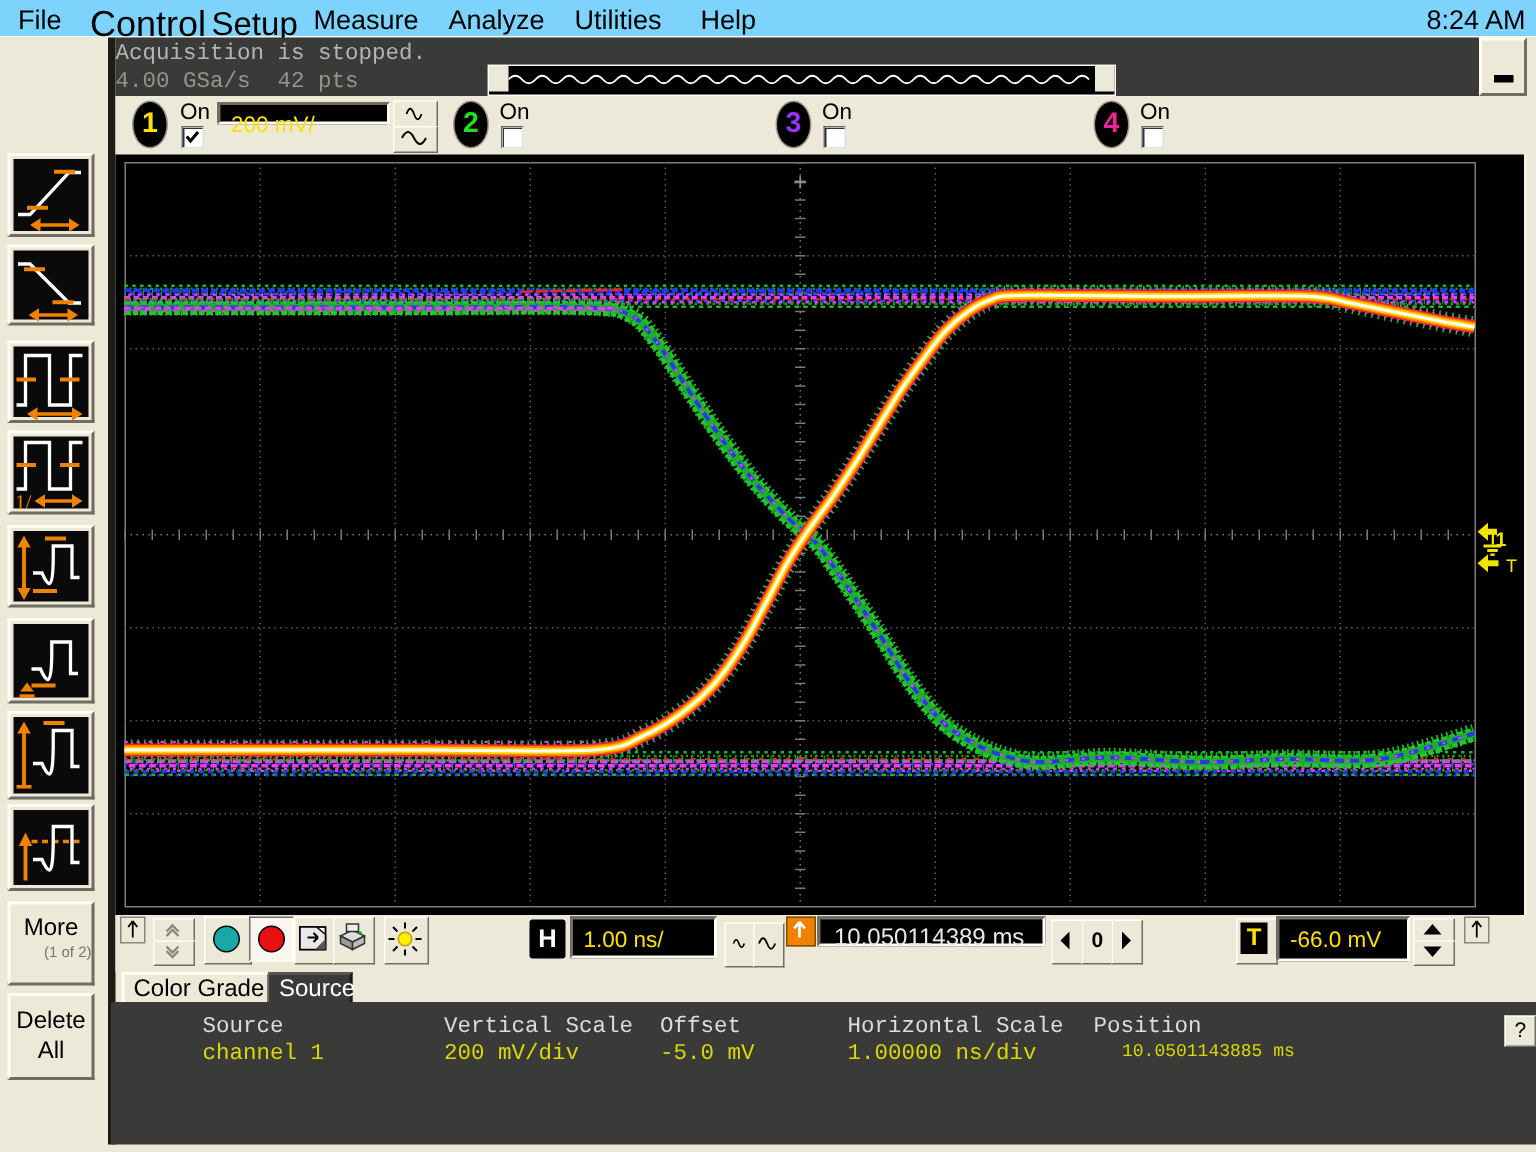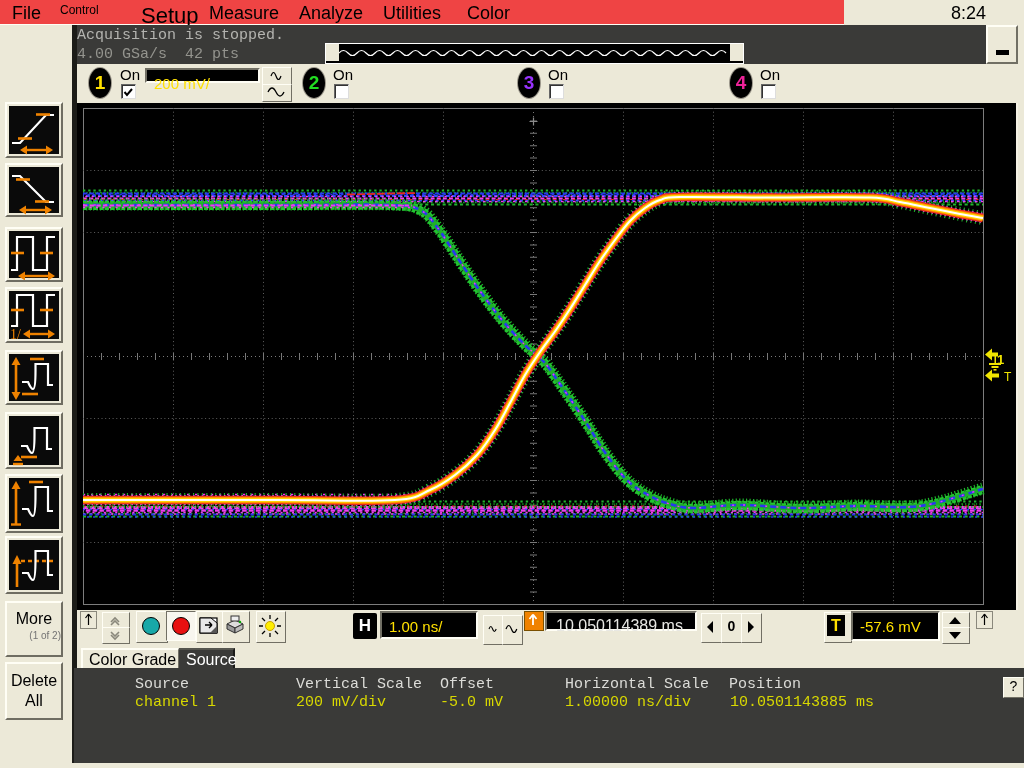--- a/index.html
+++ b/index.html
@@ -7,28 +7,28 @@
 .bev{background:#ece9d8;border-top:2px solid #fffef5;border-left:2px solid #fffef5;border-right:2px solid #716f64;border-bottom:2px solid #716f64}
 .bev2{background:#ece9d8;border-top:1px solid #fffef5;border-left:1px solid #fffef5;border-right:1px solid #716f64;border-bottom:1px solid #716f64}
 .ibtn{position:absolute;left:5px;width:58px;background:#ece9d8;border-top:2px solid #fffef5;border-left:2px solid #fffef5;border-right:2px solid #6f6d62;border-bottom:2px solid #6f6d62;box-sizing:border-box}
 .ibtn .face{position:absolute;left:2px;top:2px;right:2px;bottom:2px;background:#0a0a0a}
 .oval{position:absolute;width:22px;height:30px;background:#000;border-radius:50%;box-shadow:0 0 0 1px #9a968a;text-align:center;font-weight:bold;font-size:19px;line-height:30px}
 .onlbl{position:absolute;color:#000;font-size:15px}
 .cb{position:absolute;width:13px;height:13px;background:#fff;border-top:1px solid #666;border-left:1px solid #666;border-right:1px solid #ddd;border-bottom:1px solid #ddd;box-shadow:inset 1px 1px 0 #333}
 .blackbox{position:absolute;background:#000;border-top:2px solid #716f64;border-left:2px solid #716f64;border-right:2px solid #fffef5;border-bottom:2px solid #fffef5;box-sizing:border-box;color:#ffe000;font-size:15px}
 </style></head><body>
 
-<div class="abs" style="left:0;top:0;width:844px;height:24px;background:#ef4444;border-bottom:1px solid #fffef5">
+<div class="abs" style="left:0;top:0;width:1024px;height:24px;background:#7dd3fc;border-bottom:1px solid #fffef5">
  <div class="abs" style="top:3px;left:12px;font-size:18px">File</div>
- <div class="abs" style="top:3px;left:60px;font-size:12px">Control</div>
+ <div class="abs" style="top:3px;left:60px;font-size:24px">Control</div>
  <div class="abs" style="top:3px;left:141px;font-size:22px">Setup</div>
  <div class="abs" style="top:3px;left:209px;font-size:18px">Measure</div>
  <div class="abs" style="top:3px;left:299px;font-size:18px">Analyze</div>
  <div class="abs" style="top:3px;left:383px;font-size:18px">Utilities</div>
- <div class="abs" style="top:3px;left:467px;font-size:18px">Color</div>
+ <div class="abs" style="top:3px;left:467px;font-size:18px">Help</div>
  <div class="abs" style="top:3px;left:951px;font-size:18px">8:24 AM</div>
 </div>
 
 <div class="abs" style="left:72px;top:25px;width:5px;height:738px;background:#1c1c18"></div>
 
 <div class="abs" style="left:77px;top:25px;width:909px;height:39px;background:#3a3a38">
  <div class="abs mono" style="left:0px;top:2px;color:#b4b4b0;font-size:15px">Acquisition is stopped.</div>
  <div class="abs mono" style="left:0px;top:21px;color:#94948e;font-size:15px">4.00 GSa/s&nbsp;&nbsp;42 pts</div>
 
  <div class="abs" style="left:248px;top:18px;width:417px;height:19px;background:#000;border:1px solid #fff">
@@ -248,21 +248,21 @@
  <div class="abs bev2" style="left:644px;top:3px;width:19px;height:28px">
       <div style="position:absolute;left:0;right:0;top:4px;text-align:center;font-size:14px;font-weight:bold;color:#000">0</div>
     </div>
  <div class="abs bev2" style="left:664px;top:3px;width:19px;height:28px"><svg width="17" height="26" viewBox="0 0 17 26">
         <polygon points="6,7 12,13 6,19" fill="#000"></polygon>
       </svg></div>
  <div class="abs bev2" style="left:747px;top:2px;width:26px;height:29px">
       <div style="position:absolute;left:2px;top:2px;width:18px;height:21px;background:#000;color:#ffe000;font-weight:bold;font-size:16px;text-align:center;line-height:21px">T</div>
     </div>
  <div class="blackbox" style="left:774px;top:1px;width:89px;height:30px">
-      <span style="position:absolute;left:7px;top:5px;font-size:15px">-57.6 mV</span>
+      <span style="position:absolute;left:7px;top:5px;font-size:15px">-66.0 mV</span>
     </div>
  <div class="abs bev2" style="left:865px;top:2px;width:26px;height:15px"><svg width="24" height="13" viewBox="0 0 24 13">
         <polygon points="12,3 6,10 18,10" fill="#000"></polygon>
       </svg></div>
  <div class="abs bev2" style="left:865px;top:17px;width:26px;height:15px"><svg width="24" height="13" viewBox="0 0 24 13">
         <polygon points="12,10 6,3 18,3" fill="#000"></polygon>
       </svg></div>
  <div class="abs" style="left:899px;top:1px;width:15px;height:16px;border:1px solid #8a887c;background:#ece9d8">
    <svg width="15" height="16" viewBox="0 0 15 16">
         <path d="M7.5,2 V13 M7.5,2 L4.5,6 M7.5,2 L10.5,6" stroke="#000" stroke-width="1.2" fill="none"></path>
@@ -280,21 +280,21 @@
 <div class="abs" style="left:74px;top:668px;width:950px;height:95px;background:#3a3a38">
  <div class="abs mono" style="left:61px;top:8px;color:#dcdcd8;font-size:15px">Source</div>
  <div class="abs mono" style="left:61px;top:26px;color:#d8d800;font-size:15px">channel 1</div>
  <div class="abs mono" style="left:222px;top:8px;color:#dcdcd8;font-size:15px">Vertical Scale</div>
  <div class="abs mono" style="left:222px;top:26px;color:#d8d800;font-size:15px">200 mV/div</div>
  <div class="abs mono" style="left:366px;top:8px;color:#dcdcd8;font-size:15px">Offset</div>
  <div class="abs mono" style="left:366px;top:26px;color:#d8d800;font-size:15px">-5.0 mV</div>
  <div class="abs mono" style="left:491px;top:8px;color:#dcdcd8;font-size:15px">Horizontal Scale</div>
  <div class="abs mono" style="left:491px;top:26px;color:#d8d800;font-size:15px">1.00000 ns/div</div>
  <div class="abs mono" style="left:655px;top:8px;color:#dcdcd8;font-size:15px">Position</div>
- <div class="abs mono" style="left:656px;top:26px;color:#d8d800;font-size:15px">10.0501143885 ms</div>
+ <div class="abs mono" style="left:674px;top:26px;color:#d8d800;font-size:12px">10.0501143885 ms</div>
  <div class="abs bev2" style="left:929px;top:9px;width:19px;height:19px;text-align:center;font-size:14px;color:#000">?</div>
 </div>
 
 <div class="ibtn" style="top:102px;height:56px">
     <div class="face"><svg width="50" height="50" viewBox="0 0 50 50">
         <path d="M3,37 L11,37 L37,9 L45,9" fill="none" stroke="#fff" stroke-width="2.2"></path>
         <path d="M9,32.5 H23" stroke="#ef8200" stroke-width="2.6"></path>
         <path d="M27,8.5 H41" stroke="#ef8200" stroke-width="2.6"></path>
         <path d="M15,44 H40" stroke="#ef8200" stroke-width="2.4"></path>
         <polygon points="11,44 18,39.5 18,48.5" fill="#ef8200"></polygon>

